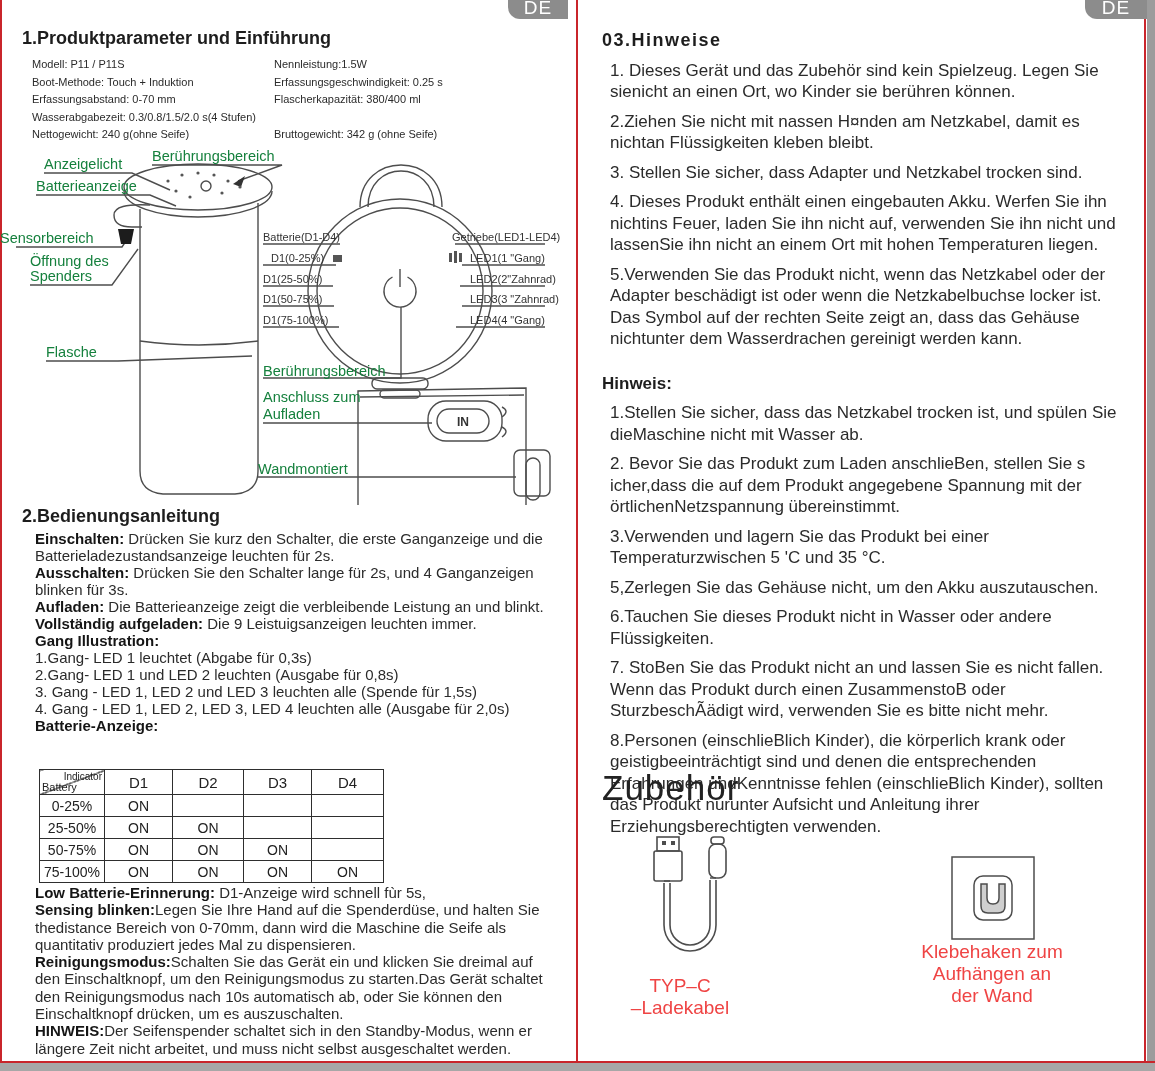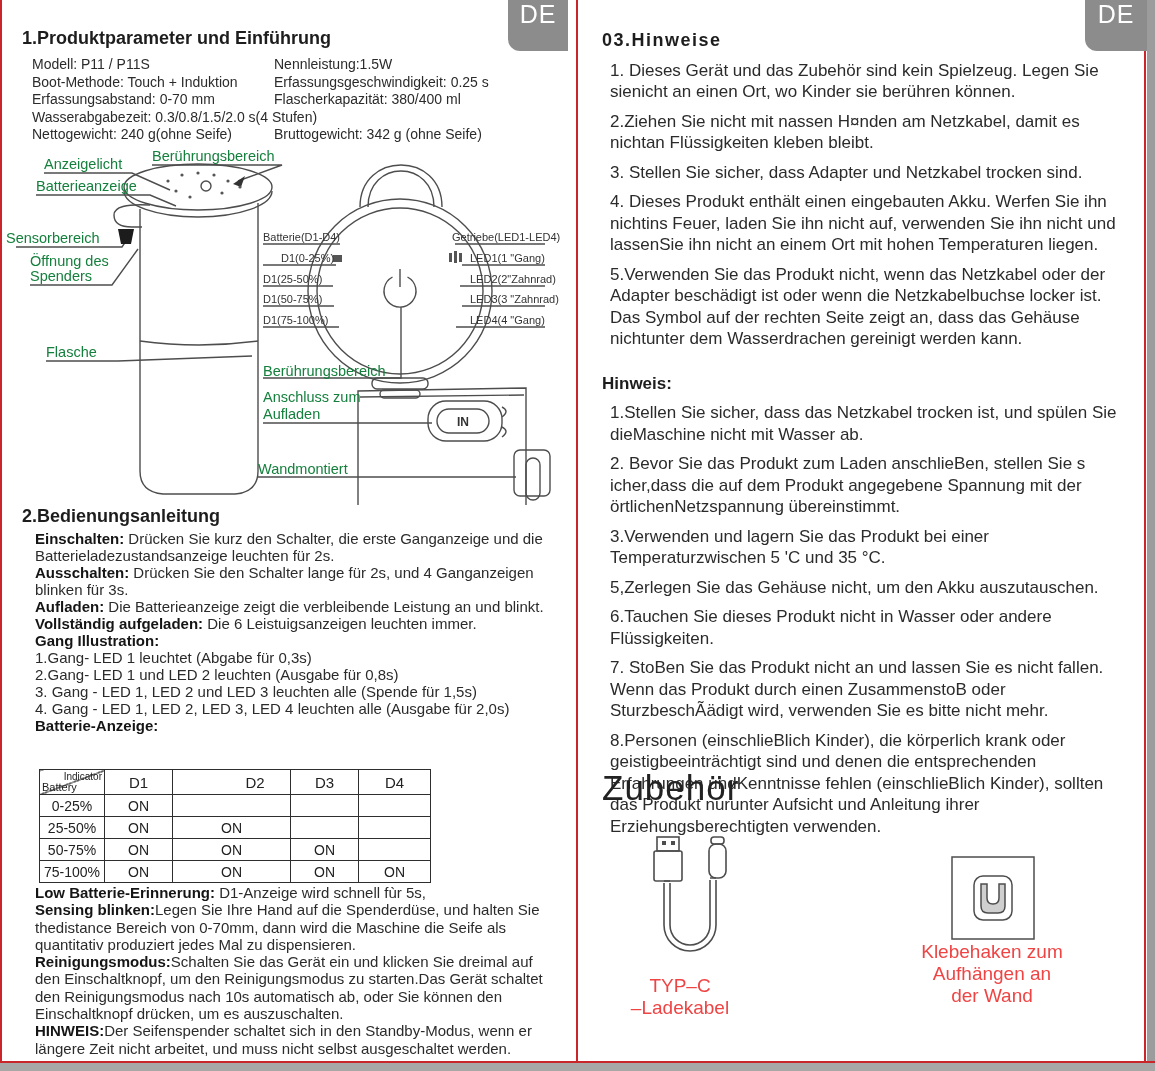--- a/index.html
+++ b/index.html
@@ -7,28 +7,28 @@
         font-family:"Liberation Sans",sans-serif;color:#2b2b2b;}
   .abs{position:absolute;}
   
   .vline-left{left:0;top:0;width:2px;height:1071px;background:#c9252b;}
   .vline-mid{left:576px;top:0;width:2px;height:1071px;background:#c9252b;}
   .vline-right{left:1144px;top:0;width:2px;height:1071px;background:#c9252b;}
   .gray-band{left:1147px;top:0;width:8px;height:1071px;background:#9c9c9c;}
   .hline-bottom{left:0;top:1061px;width:1155px;height:2px;background:#c9252b;}
   .gray-strip{left:0;top:1063px;width:1155px;height:8px;background:#a7a7a7;}
   
-  .badge{background:#8c8c8c;color:#fff;font-size:25px;letter-spacing:1px;
-         display:flex;align-items:flex-start;justify-content:center;
-         border-radius:0 0 0 12px;height:51px;}
+  .badge{background:#8c8c8c;color:#fff;font-size:19px;letter-spacing:1px;
+         display:flex;align-items:flex-end;justify-content:center;
+         border-radius:0 0 0 12px;height:19px;}
   
   .h1{font-size:18px;font-weight:bold;color:#1d1d1d;}
   .big-h{font-size:35px;color:#222;letter-spacing:1px;}
   
-  .params{font-size:14px;line-height:17.5px;color:#2b2b2b;}
+  .params{font-size:11px;line-height:17.5px;color:#2b2b2b;}
   .params .row{white-space:nowrap;}
   .params .l{display:inline-block;width:242px;}
   .ins-block{width:520px;font-size:15px;line-height:17px;color:#2b2b2b;}
   .ins-block p{margin:0;}
   .ins-block b{color:#151515;}
   
   table.bat{border-collapse:collapse;font-size:14px;color:#222;}
   table.bat td{border:1.5px solid #2e2e2e;text-align:center;padding:0;height:21px;}
   table.bat td.hdr{height:24px;font-size:15px;}
   td.diag{position:relative;background:
@@ -151,27 +151,27 @@
         <rect x="449" y="108" width="3" height="9"></rect>
           <rect x="454" y="106" width="3" height="12"></rect>
           <rect x="459" y="108" width="3" height="9"></rect>
       </g>
       <text x="463" y="281" font-size="12" font-weight="bold" fill="#333" text-anchor="middle" font-family="Liberation Sans, sans-serif">IN</text>
     </svg>
 
     <span class="dlab" style="left:152px;top:3px;">Berührungsbereich</span>
     <span class="dlab" style="left:44px;top:11px;">Anzeigelicht</span>
     <span class="dlab" style="left:36px;top:33px;">Batterieanzeige</span>
-    <span class="dlab" style="left:6px;top:85px;text-align:center;">Sensorbereich</span>
+    <span class="dlab" style="left:0;top:85px;text-align:center;">Sensorbereich</span>
     <span class="dlab" style="left:30px;top:108px;">Öffnung des</span>
     <span class="dlab" style="left:30px;top:123px;">Spenders</span>
     <span class="dlab" style="left:46px;top:199px;">Flasche</span>
 
     <span class="slab" style="left:263px;top:86px;">Batterie(D1-D4)</span>
-    <span class="slab" style="left:273px;top:107px;padding-left:8px;">D1(0-25%)</span>
+    <span class="slab" style="left:263px;top:107px;padding-left:8px;">D1(0-25%)</span>
     <span class="slab" style="left:263px;top:128px;">D1(25-50%)</span>
     <span class="slab" style="left:263px;top:148px;">D1(50-75%)</span>
     <span class="slab" style="left:263px;top:169px;">D1(75-100%)</span>
 
     <span class="slab" style="left:452px;top:86px;">Getriebe(LED1-LED4)</span>
     <span class="slab" style="left:470px;top:107px;">LED1(1 "Gang)</span>
     <span class="slab" style="left:470px;top:128px;">LED2(2"Zahnrad)</span>
     <span class="slab" style="left:470px;top:148px;">LED3(3 "Zahnrad)</span>
     <span class="slab" style="left:470px;top:169px;">LED4(4 "Gang)</span>
 
@@ -180,38 +180,38 @@
     <span class="dlab" style="left:263px;top:261px;">Aufladen</span>
     <span class="dlab" style="left:258px;top:316px;">Wandmontiert</span>
   </div>
 
   <div class="abs h1" style="left:22px;top:506px;">2.Bedienungsanleitung</div>
 
   <div class="abs ins-block" style="left:35px;top:530px;">
     <p><b>Einschalten:</b><span> Drücken Sie kurz den Schalter, die erste Ganganzeige und die Batterieladezustandsanzeige leuchten für 2s.</span></p>
     <p><b>Ausschalten:</b><span> Drücken Sie den Schalter lange für 2s, und 4 Ganganzeigen blinken für 3s.</span></p>
     <p><b>Aufladen:</b><span> Die Batterieanzeige zeigt die verbleibende Leistung an und blinkt.</span></p>
-    <p><b>Vollständig aufgeladen:</b><span> Die 6 Leistuigsanzeigen leuchten immer.</span></p>
+    <p><b>Vollständig aufgeladen:</b><span> Die 9 Leistuigsanzeigen leuchten immer.</span></p>
     <p><b>Gang Illustration:</b><span></span></p>
     <p><b></b><span>1.Gang- LED 1 leuchtet (Abgabe für 0,3s)</span></p>
     <p><b></b><span>2.Gang- LED 1 und LED 2 leuchten (Ausgabe für 0,8s)</span></p>
     <p><b></b><span>3. Gang - LED 1, LED 2 und LED 3 leuchten alle (Spende für 1,5s)</span></p>
     <p><b></b><span>4. Gang - LED 1, LED 2, LED 3, LED 4 leuchten alle (Ausgabe für 2,0s)</span></p>
     <p><b>Batterie-Anzeige:</b><span></span></p>
   </div>
 
   <table class="bat abs" style="left:39px;top:769px;">
     <tbody>
         <tr>
       <td class="diag hdr" style="width:64px;">
         <span class="ind">Indicator</span>
         <span class="bat">Battery</span>
       </td>
       <td class="hdr" style="width:67px;">D1</td>
-      <td class="hdr" style="width:70px;padding-left:47px;">D2</td>
+      <td class="hdr" style="width:70px;">D2</td>
       <td class="hdr" style="width:67px;">D3</td>
       <td class="hdr" style="width:71px;">D4</td>
     </tr>
     <tr>
       <td>0-25%</td>
       <td>ON</td>
       <td></td>
       <td></td>
       <td></td>
     </tr>

